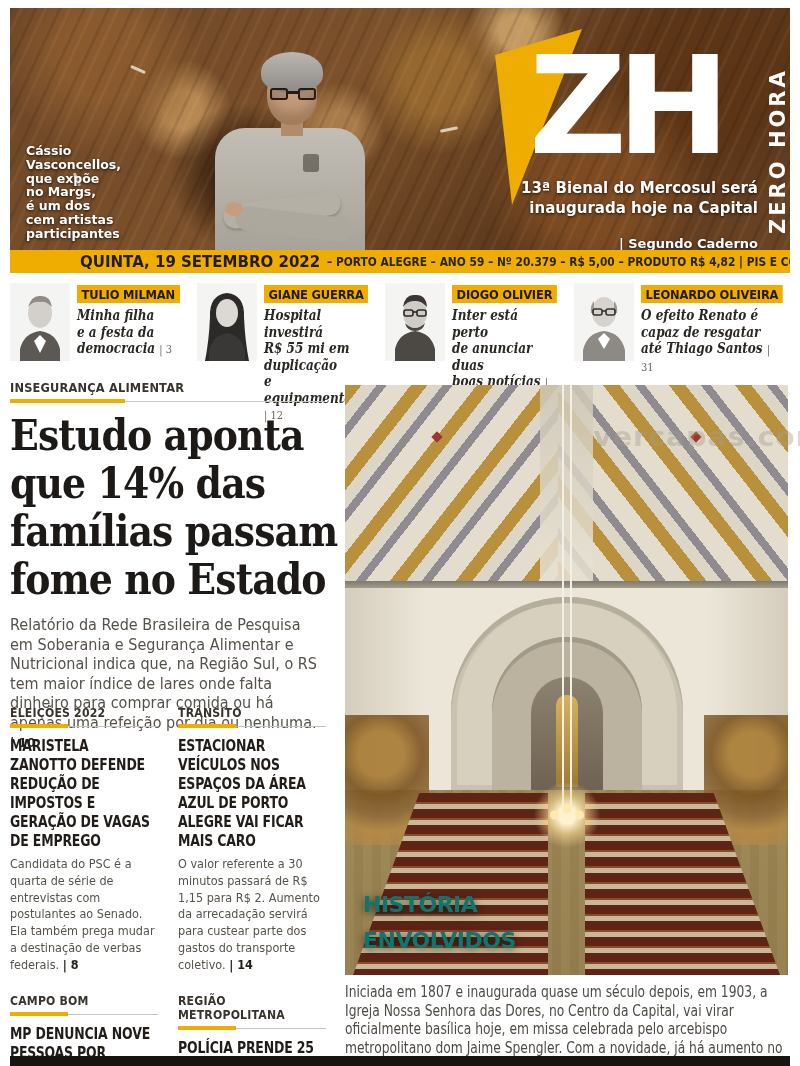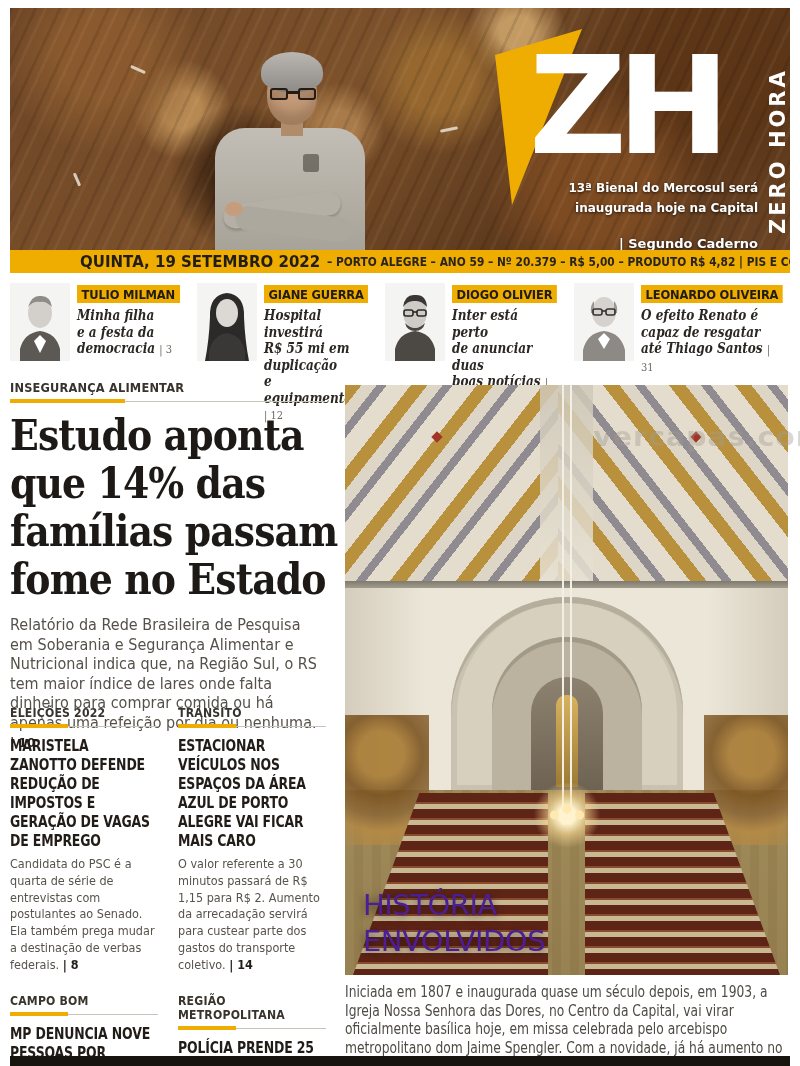--- a/index.html
+++ b/index.html
@@ -44,21 +44,21 @@
       background:#b4b0a6; transform:rotate(-8deg); box-shadow:0 2px 3px rgba(0,0,0,.2); }
   .person .arm2 { position:absolute; left:20px; bottom:14px; width:118px; height:24px; border-radius:14px;
       background:#aca89e; transform:rotate(7deg); }
   .person .hand { position:absolute; width:18px; height:14px; border-radius:50%; background:#c59d7c; bottom:34px; left:10px; }
 
   
   .logo { position:absolute; right:48px; top:9px; width:255px; height:190px; z-index:6; }
   .vertical-name { position:absolute; right:0px; top:26px; height:200px; writing-mode:vertical-rl; transform:rotate(180deg);
       color:#fff; font-weight:bold; font-size:21px; letter-spacing:3px; z-index:6; font-family:"DejaVu Sans",sans-serif; }
   .promo { position:absolute; right:32px; top:170px; text-align:right; z-index:6; color:#fff; }
-  .promo .l { font-weight:bold; font-size:12px; line-height:20px; text-shadow:0 1px 3px rgba(0,0,0,.75); }
+  .promo .l { font-weight:bold; font-size:15px; line-height:20px; text-shadow:0 1px 3px rgba(0,0,0,.75); }
   .promo .s { margin-top:18px; font-weight:bold; font-size:13px; text-shadow:0 1px 3px rgba(0,0,0,.75); }
 
   
   .dateline { position:absolute; left:10px; top:250px; width:780px; height:23px; background:#eead00;
       display:flex; align-items:center; padding-left:70px; white-space:nowrap; overflow:hidden; }
   .dateline .d { font-weight:bold; font-size:15px; color:#221d17; }
   .dateline .r { font-weight:bold; font-size:12.5px; color:#2a241d; margin-left:7px; display:inline-block;
       transform:scaleX(.85); transform-origin:left center; }
 
   
@@ -130,22 +130,22 @@
   .pews.pl { left:8px;  clip-path:polygon(34% 0, 100% 0, 100% 100%, 0% 100%); }
   .pews.pr { right:8px; clip-path:polygon(0 0, 66% 0, 100% 100%, 0% 100%); }
   .cable { position:absolute; left:50%; top:0; width:2.5px; height:440px; background:#f2efe6; margin-left:-5px; z-index:3; }
   .cable.c2 { margin-left:3px; }
   .glow { position:absolute; left:50%; top:398px; width:70px; height:64px; margin-left:-35px; z-index:4;
       background:radial-gradient(circle,#fff3cf 0 18%, rgba(255,222,150,.55) 42%, transparent 70%); }
   .glow::after { content:""; position:absolute; left:14px; top:22px; width:42px; height:20px;
       background:radial-gradient(circle at 20% 50%, #ffe9b0 0 4px, transparent 5px),
                  radial-gradient(circle at 50% 20%, #ffe9b0 0 4px, transparent 5px),
                  radial-gradient(circle at 80% 50%, #ffe9b0 0 4px, transparent 5px); }
-  .feature-hed { position:absolute; left:18px; bottom:16px; z-index:6; color:#4c1d95; font-weight:normal;
-      font-size:29px; line-height:36px; letter-spacing:-.5px; text-shadow:0 2px 8px rgba(0,0,0,.6); }
+  .feature-hed { position:absolute; left:18px; bottom:16px; z-index:6; color:#0f766e; font-weight:bold;
+      font-size:22px; line-height:36px; letter-spacing:-.5px; text-shadow:0 2px 8px rgba(0,0,0,.6); }
   .feature-hed span { display:block; }
   .caption { position:relative; margin-top:8px; width:540px; font-size:15px; line-height:18.5px; color:#4e4a44;
       transform:scaleX(.82); transform-origin:left top; }
   .watermark { position:absolute; left:255px; top:36px; font-weight:bold; font-size:27px; letter-spacing:1px;
       color:rgba(160,155,145,.40); z-index:5; transform:scaleX(1.05); }
 
   .bottom-bar { position:absolute; left:10px; top:1056px; width:780px; height:10px; background:#17130f; }
 </style>
 </head>
 <body>
@@ -166,20 +166,27 @@
       <div class="logo-tee"></div>
       <div class="neck"></div>
       <div class="face"></div>
       <div class="hair"></div>
       <div class="glasses">
           <i class="l"></i>
           <i class="r"></i>
         </div>
     </div>
 
+    <div class="hero-caption">Cássio
+Vasconcellos,
+que expõe
+no Margs,
+é um dos
+cem artistas
+participantes</div>
 
     <div class="logo">
       <svg width="255" height="190" viewBox="0 0 255 190">
         <polygon points="8,38 95,12 25,188" fill="#eead00"></polygon>
         <text x="42" y="136" font-family="DejaVu Sans, sans-serif" font-weight="bold" font-size="135" fill="#ffffff" letter-spacing="-10">ZH</text>
       </svg>
     </div>
     <div class="vertical-name">ZERO HORA</div>
 
     <div class="promo">

